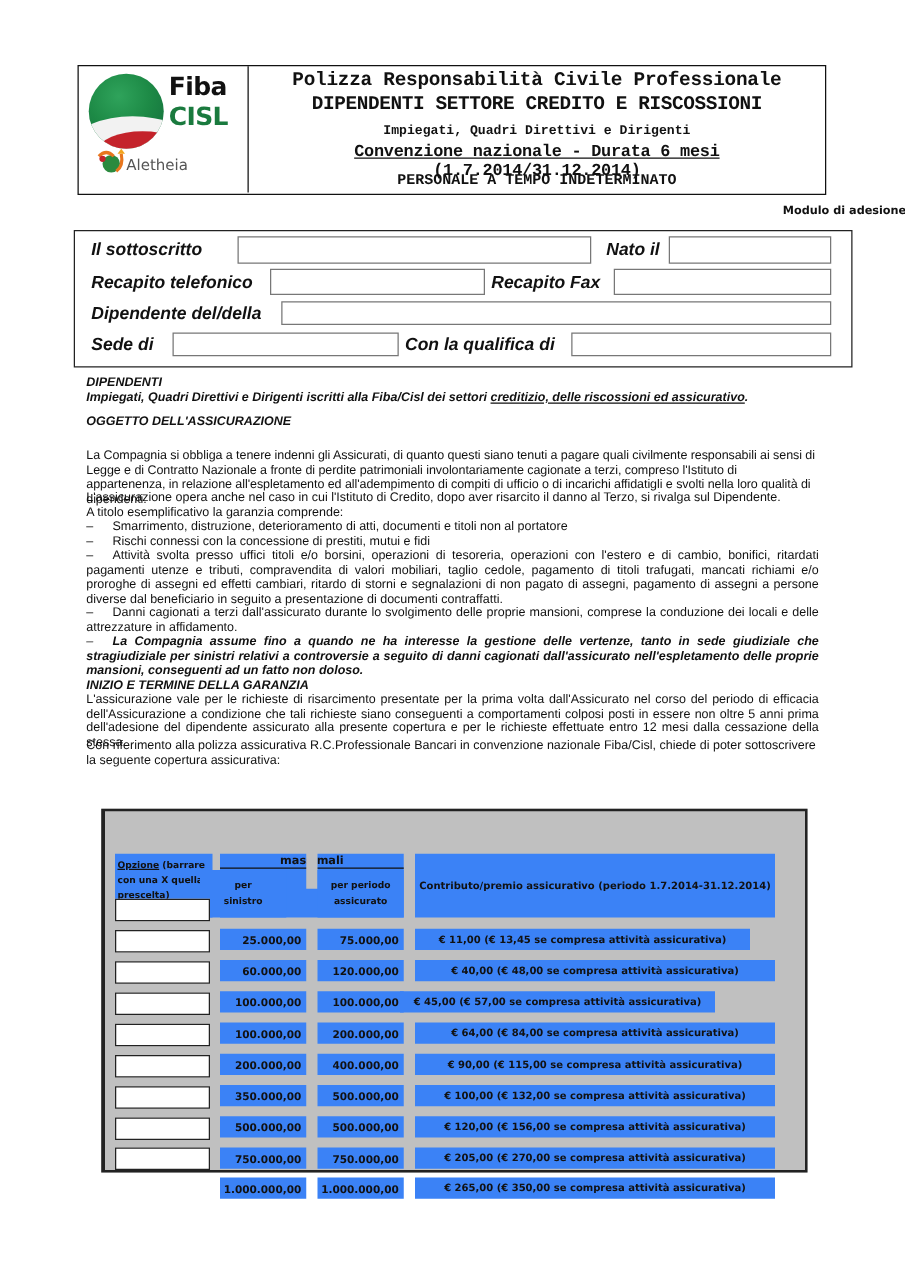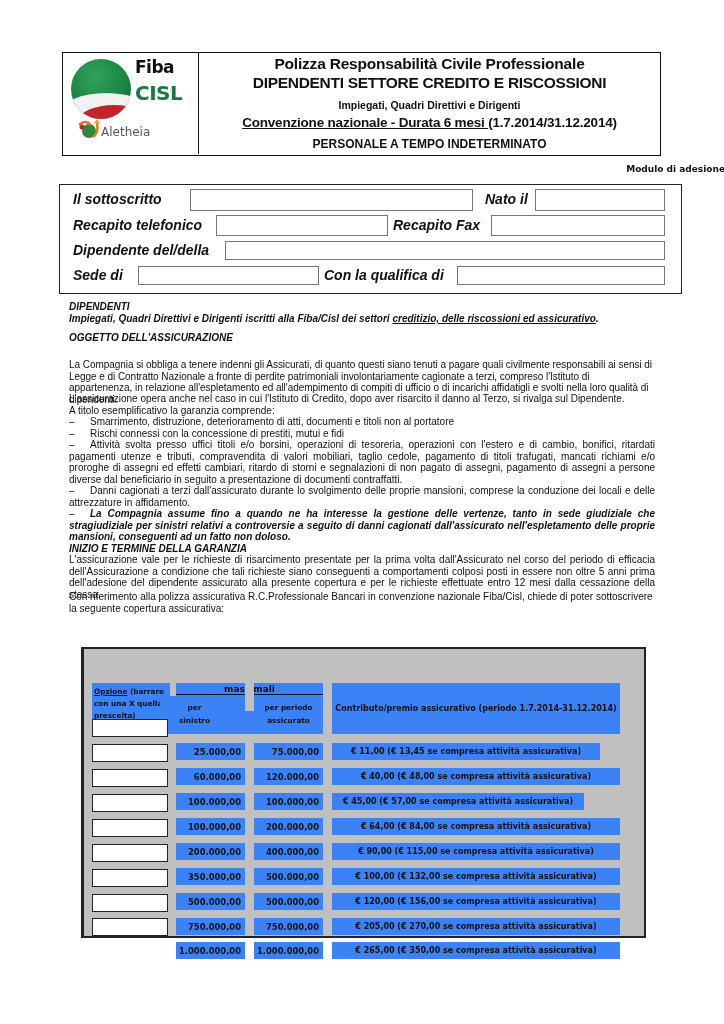--- a/index.html
+++ b/index.html
@@ -2,34 +2,34 @@
 <html><head>
 <meta charset="utf-8">
 <style>
   * { box-sizing: border-box; margin: 0; padding: 0; }
   html, body { width: 724px; height: 1024px; background: #ffffff; overflow: hidden; }
   body { position: relative; font-family: "Liberation Sans", sans-serif; color: #111; }
 
   
   .hdr { position: absolute; left: 62px; top: 52px; width: 599px; height: 104px; border: 1.5px solid #111; }
   .hdr-logo { position: absolute; left: 0; top: 0; width: 136px; height: 101px; border-right: 1.5px solid #111; }
-  .hdr-text { position: absolute; left: 136px; top: 0; right: 0; height: 101px; text-align: center; font-family: Liberation Sans, sans-serif; }
+  .hdr-text { position: absolute; left: 136px; top: 0; right: 0; height: 101px; text-align: center; font-family: Liberation Mono, monospace; }
   .h1 { position: absolute; left: 0; right: 0; top: 2px; font-size: 15.5px; font-weight: bold; letter-spacing: -0.2px; }
   .h2 { position: absolute; left: 0; right: 0; top: 21px; font-size: 15.5px; font-weight: bold; letter-spacing: -0.3px; }
   .h3 { position: absolute; left: 0; right: 0; top: 46px; font-size: 10.5px; font-weight: bold; }
   .h4 { position: absolute; left: 0; right: 0; top: 62px; font-size: 13.5px; font-weight: bold; letter-spacing: -0.2px; }
   .h4 .u { text-decoration: underline; }
   .h5 { position: absolute; left: 0; right: 0; top: 84px; font-size: 12px; font-weight: bold; }
 
   
   .globe { position: absolute; left: 8px; top: 6px; width: 60px; height: 60px; border-radius: 50%;
            background: radial-gradient(circle at 40% 30%, #2fa35b 0%, #1d8a46 45%, #12683a 100%); overflow: hidden; }
   .globe .w { position: absolute; left: -10px; top: 34px; width: 90px; height: 40px; border-radius: 50%; background: #f2f2f2; }
   .globe .r { position: absolute; left: 8px; top: 46px; width: 70px; height: 30px; border-radius: 50%; background: #c4232b; }
-  .fiba { position: absolute; left: 72px; top: 4px; font-family: "DejaVu Sans", sans-serif; font-weight: bold; font-size: 17px; color: #111; letter-spacing: -0.5px; }
+  .fiba { position: absolute; left: 72px; top: 4px; font-family: "DejaVu Sans", sans-serif; font-weight: bold; font-size: 20px; color: #111; letter-spacing: -0.5px; }
   .cisl { position: absolute; left: 72px; top: 28px; font-family: "DejaVu Sans", sans-serif; font-weight: bold; font-size: 20px; color: #1a7a3e; letter-spacing: -0.5px; }
   .aleth-icon { position: absolute; left: 14px; top: 66px; width: 24px; height: 22px; }
   .aleth { position: absolute; left: 38px; top: 72px; font-family: "DejaVu Sans", sans-serif; font-size: 12px; color: #555; }
 
   .modulo { position: absolute; left: 0; width: 724px; top: 164px; text-align: right; font-family: "DejaVu Sans", sans-serif; font-size: 9px; font-weight: bold; padding-right: 1px; }
   .modulo span { position: relative; left: 2px; }
 
   
   .form { position: absolute; left: 59px; top: 184px; width: 623px; height: 110px; border: 1px solid #222; }
   .flbl { position: absolute; font-size: 14px; font-weight: bold; font-style: italic; color: #111; white-space: nowrap; }
@@ -144,21 +144,21 @@
   <div style="position:absolute; left:0; top:95px; width:100%; height:18px;">
     <div class="optbox" style="left:8px; top:0; width:76px; height:18px;"></div>
     <div class="cell num" style="left:92px; top:1px; width:69px; height:17px;">60.000,00</div>
     <div class="cell num" style="left:170px; top:1px; width:69px; height:17px;">120.000,00</div>
     <div class="cell prem" style="left:248px; top:1px; width:288px; height:17px;">€ 40,00 (€ 48,00 se compresa attività assicurativa)</div>
   </div>
   <div style="position:absolute; left:0; top:120px; width:100%; height:18px;">
     <div class="optbox" style="left:8px; top:0; width:76px; height:18px;"></div>
     <div class="cell num" style="left:92px; top:1px; width:69px; height:17px;">100.000,00</div>
     <div class="cell num" style="left:170px; top:1px; width:69px; height:17px;">100.000,00</div>
-    <div class="cell prem" style="left:248px; top:1px; width:252px; height:17px;">€ 45,00 (€ 57,00 se compresa attività assicurativa)</div>
+    <div class="cell prem" style="left:236px; top:1px; width:252px; height:17px;">€ 45,00 (€ 57,00 se compresa attività assicurativa)</div>
   </div>
   <div style="position:absolute; left:0; top:145px; width:100%; height:18px;">
     <div class="optbox" style="left:8px; top:0; width:76px; height:18px;"></div>
     <div class="cell num" style="left:92px; top:1px; width:69px; height:17px;">100.000,00</div>
     <div class="cell num" style="left:170px; top:1px; width:69px; height:17px;">200.000,00</div>
     <div class="cell prem" style="left:248px; top:1px; width:288px; height:17px;">€ 64,00 (€ 84,00 se compresa attività assicurativa)</div>
   </div>
   <div style="position:absolute; left:0; top:170px; width:100%; height:18px;">
     <div class="optbox" style="left:8px; top:0; width:76px; height:18px;"></div>
     <div class="cell num" style="left:92px; top:1px; width:69px; height:17px;">200.000,00</div>

